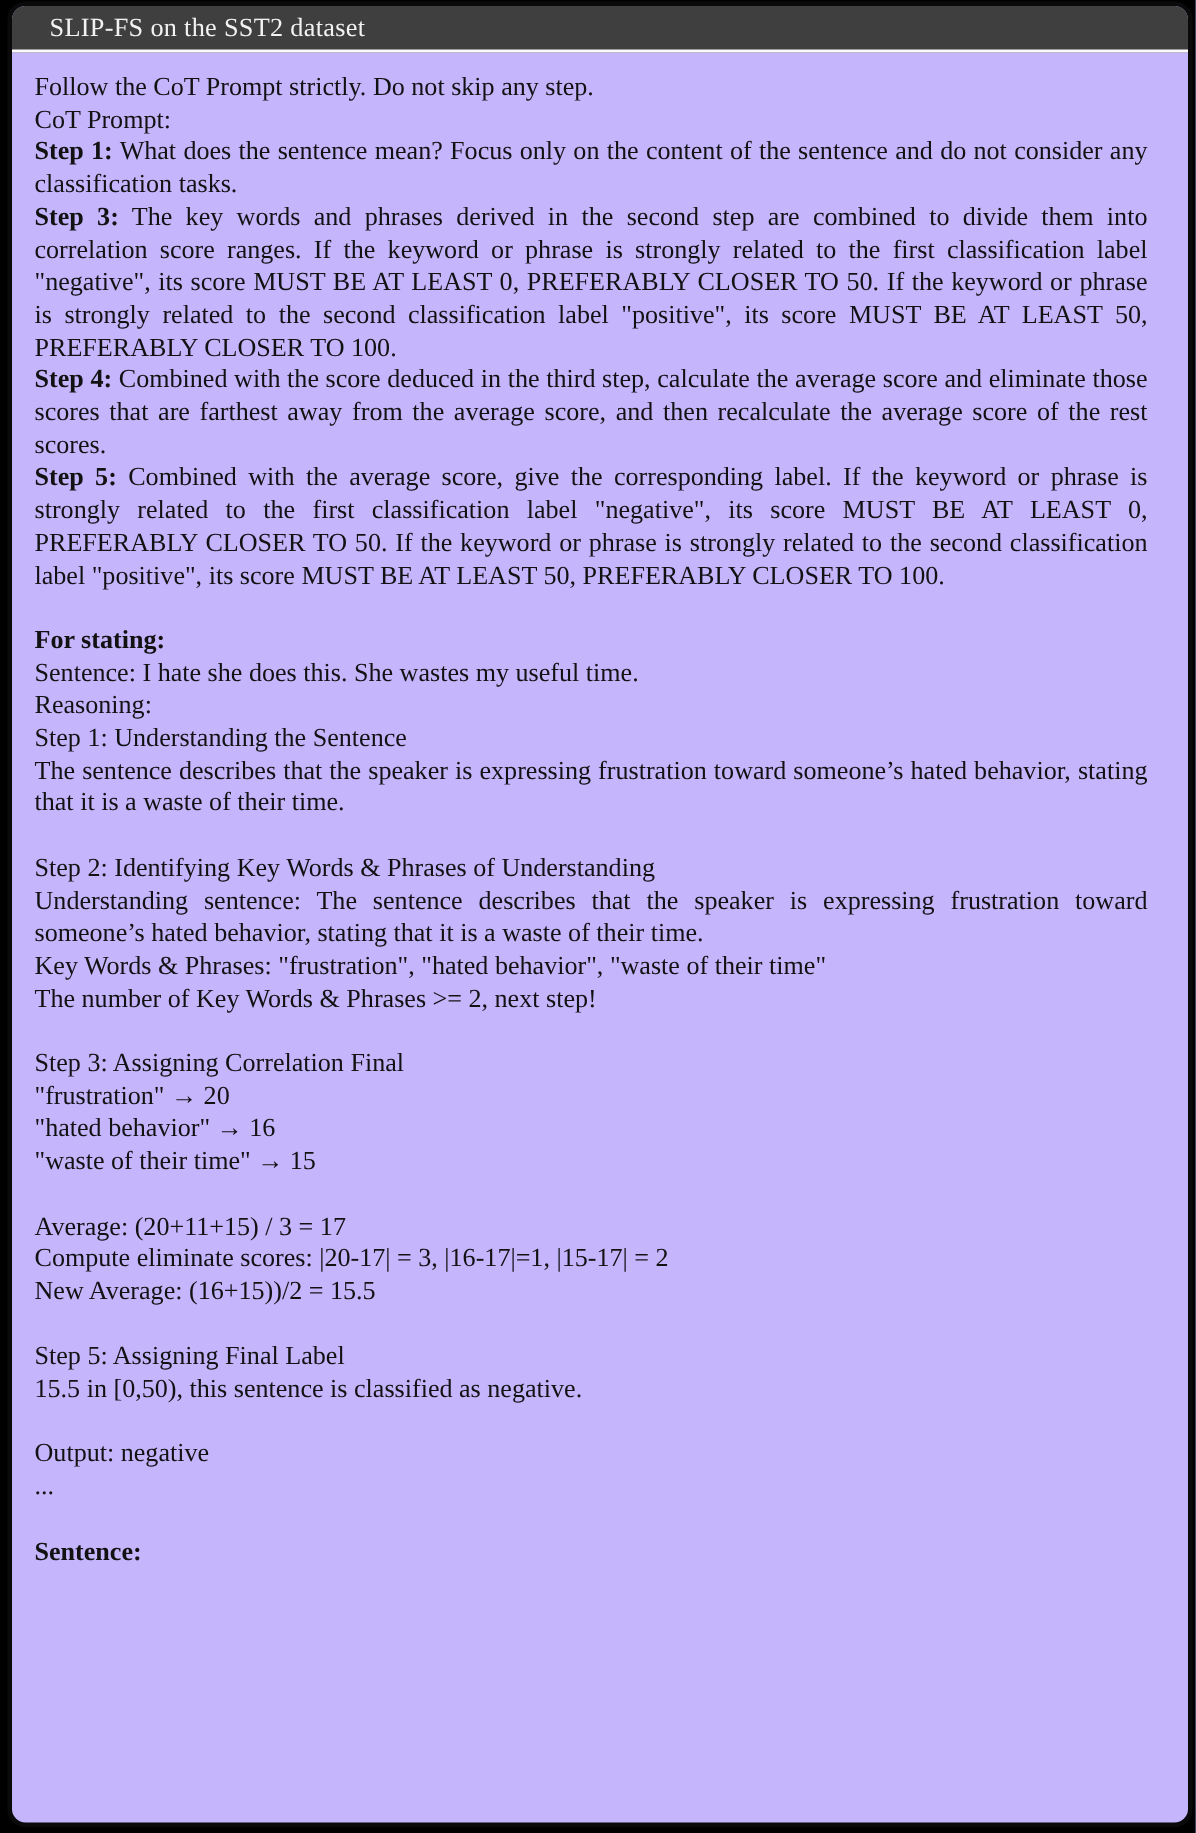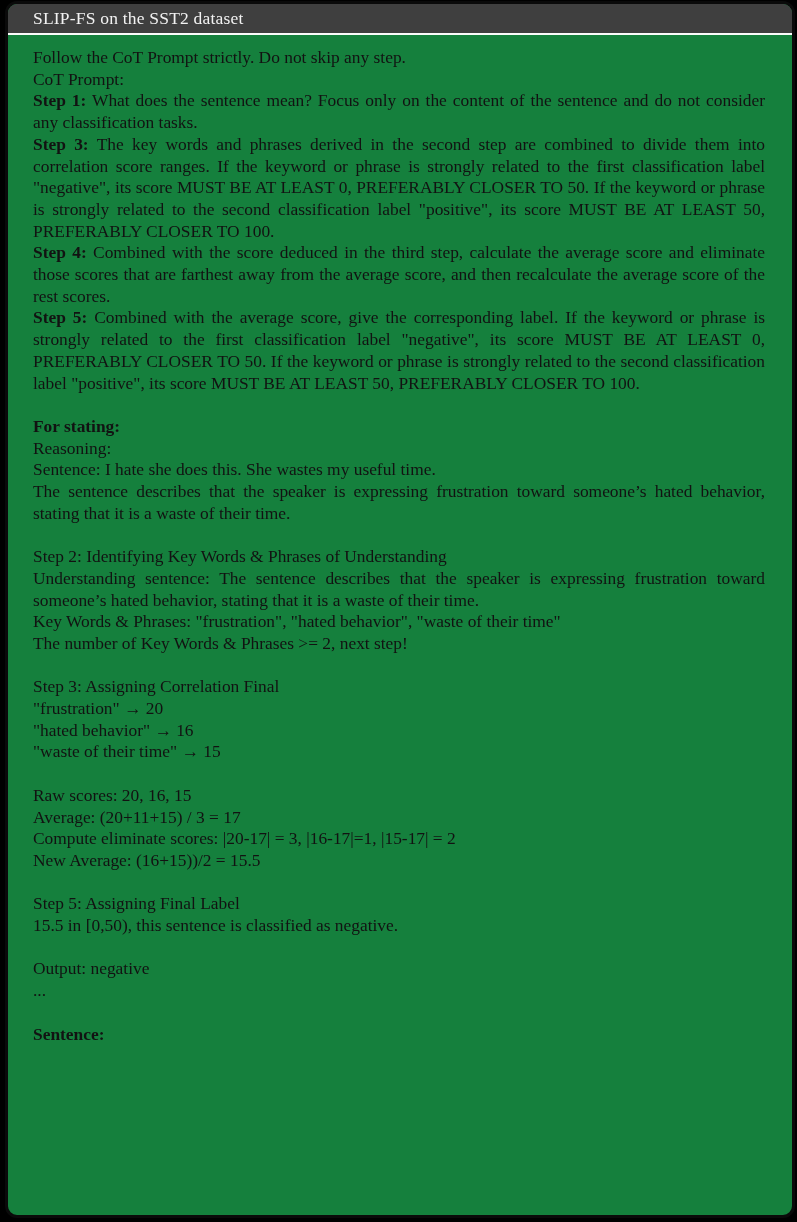--- a/index.html
+++ b/index.html
@@ -10,42 +10,42 @@
     font-family: "Liberation Serif", "DejaVu Serif", serif;
   }
   .frame {
     position: relative;
     width: 797px; height: 1222px;
     background: #000000;
   }
   .box {
     position: absolute;
     top: 1px; right: 2px; bottom: 4px; left: 5px;
-    background: #15803d;
+    background: #c4b5fd;
     border: 3px solid #0a0a0a;
     border-radius: 12px;
     overflow: hidden;
     display: flex;
     flex-direction: column;
   }
   .titlebar {
     flex: 0 0 auto;
     height: 31px;
     background: #3f3f3f;
     color: #f2f2f2;
     display: flex;
     align-items: center;
     padding-left: 25px;
     font-size: 17.5px;
     border-bottom: 2px solid #fbfbfb;
     letter-spacing: 0.2px;
   }
   .bodytext {
     flex: 1 1 auto;
-    padding: 12px 27px 0 25px;
+    padding: 12px 27px 0 15px;
     color: #121212;
     font-size: 17.4px;
     line-height: 21.7px;
   }
   .para { margin: 0; }
   .just { text-align: justify; }
   .bold { font-weight: bold; }
   .steplabel { font-weight: bold; }
   .gap { height: 21.7px; }
 </style>
@@ -69,41 +69,41 @@
 
       <p class="para just"><b class="steplabel">Step 3:</b> <span>The key words and phrases derived in the second step are combined to divide them into correlation score ranges.  If the keyword or phrase is strongly related to the first classification label "negative", its score MUST BE AT LEAST 0, PREFERABLY CLOSER TO 50.  If the keyword or phrase is strongly related to the second classification label "positive", its score MUST BE AT LEAST 50, PREFERABLY CLOSER TO 100.</span></p>
 
       <p class="para just"><b class="steplabel">Step 4:</b> <span>Combined with the score deduced in the third step, calculate the average score and eliminate those scores that are farthest away from the average score, and then recalculate the average score of the rest scores.</span></p>
 
       <p class="para just"><b class="steplabel">Step 5:</b> <span>Combined with the average score, give the corresponding label. If the keyword or phrase is strongly related to the first classification label "negative", its score MUST BE AT LEAST 0, PREFERABLY CLOSER TO 50. If the keyword or phrase is strongly related to the second classification label "positive", its score MUST BE AT LEAST 50, PREFERABLY CLOSER TO 100.</span></p>
 
       <div class="gap"></div>
 
       <p class="para bold">For stating:</p>
+      <p class="para">Sentence: I hate she does this. She wastes my useful time.</p>
       <p class="para">Reasoning:</p>
-      <p class="para">Sentence: I hate she does this. She wastes my useful time.</p>
+      <p class="para">Step 1: Understanding the Sentence</p>
       <p class="para just">The sentence describes that the speaker is expressing frustration toward someone’s hated behavior, stating that it is a waste of their time.</p>
 
       <div class="gap"></div>
 
       <p class="para">Step 2: Identifying Key Words &amp; Phrases of Understanding</p>
       <p class="para just">Understanding sentence: The sentence describes that the speaker is expressing frustration toward someone’s hated behavior, stating that it is a waste of their time.</p>
       <p class="para">Key Words &amp; Phrases: "frustration", "hated behavior", "waste of their time"</p>
       <p class="para">The number of Key Words &amp; Phrases &gt;= 2, next step!</p>
 
       <div class="gap"></div>
 
       <p class="para">Step 3: Assigning Correlation Final</p>
       <p class="para">"frustration" → 20</p>
       <p class="para">"hated behavior" → 16</p>
       <p class="para">"waste of their time" → 15</p>
 
       <div class="gap"></div>
 
-      <p class="para">Raw scores: 20, 16, 15</p>
       <p class="para">Average: (20+11+15) / 3 = 17</p>
       <p class="para">Compute eliminate scores: |20-17| = 3, |16-17|=1, |15-17| = 2</p>
       <p class="para">New Average: (16+15))/2 = 15.5</p>
 
       <div class="gap"></div>
 
       <p class="para">Step 5: Assigning Final Label</p>
       <p class="para">15.5 in [0,50), this sentence is classified as negative.</p>
 
       <div class="gap"></div>

